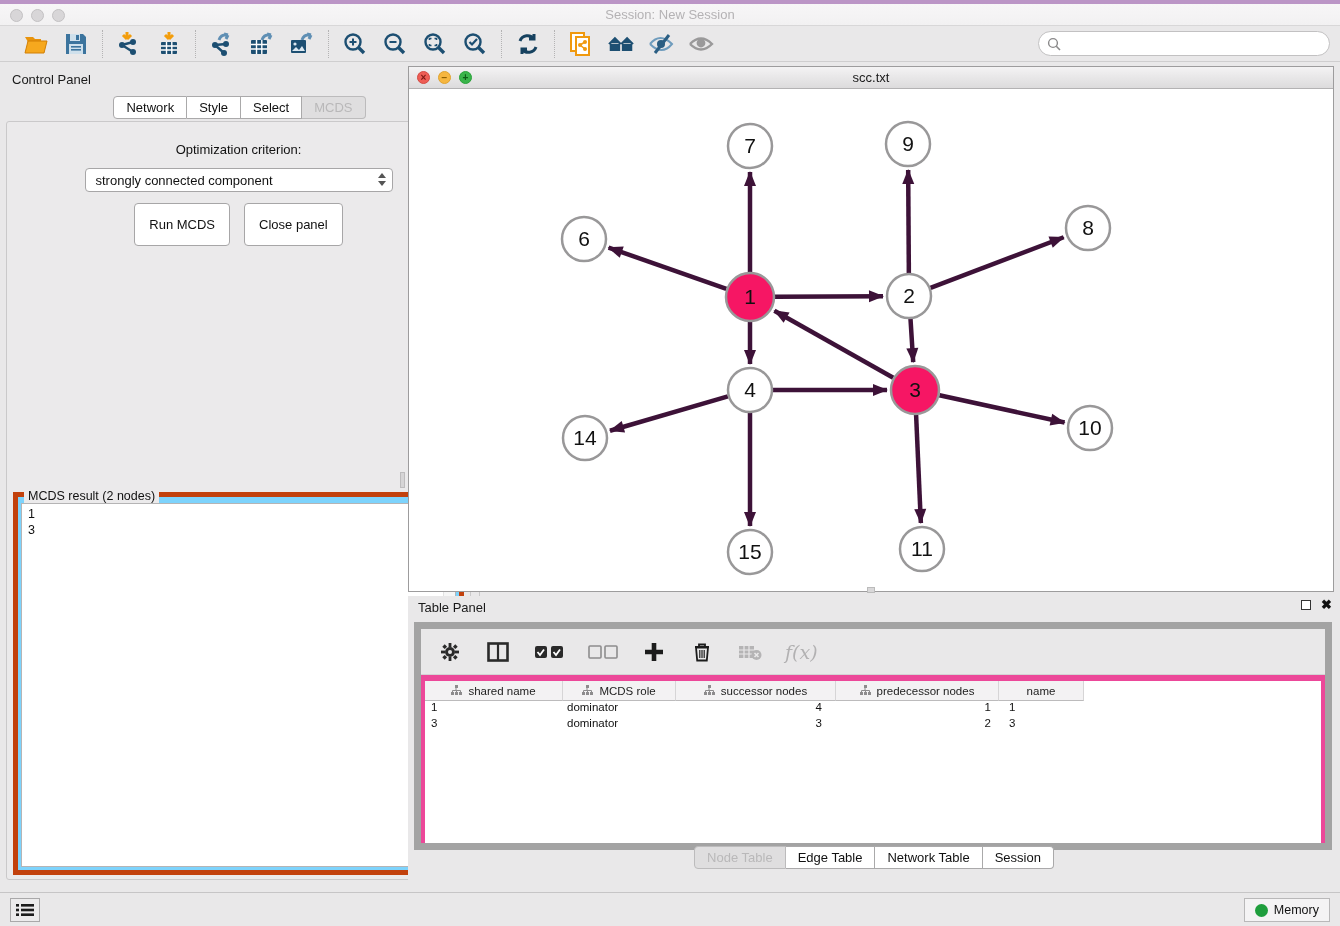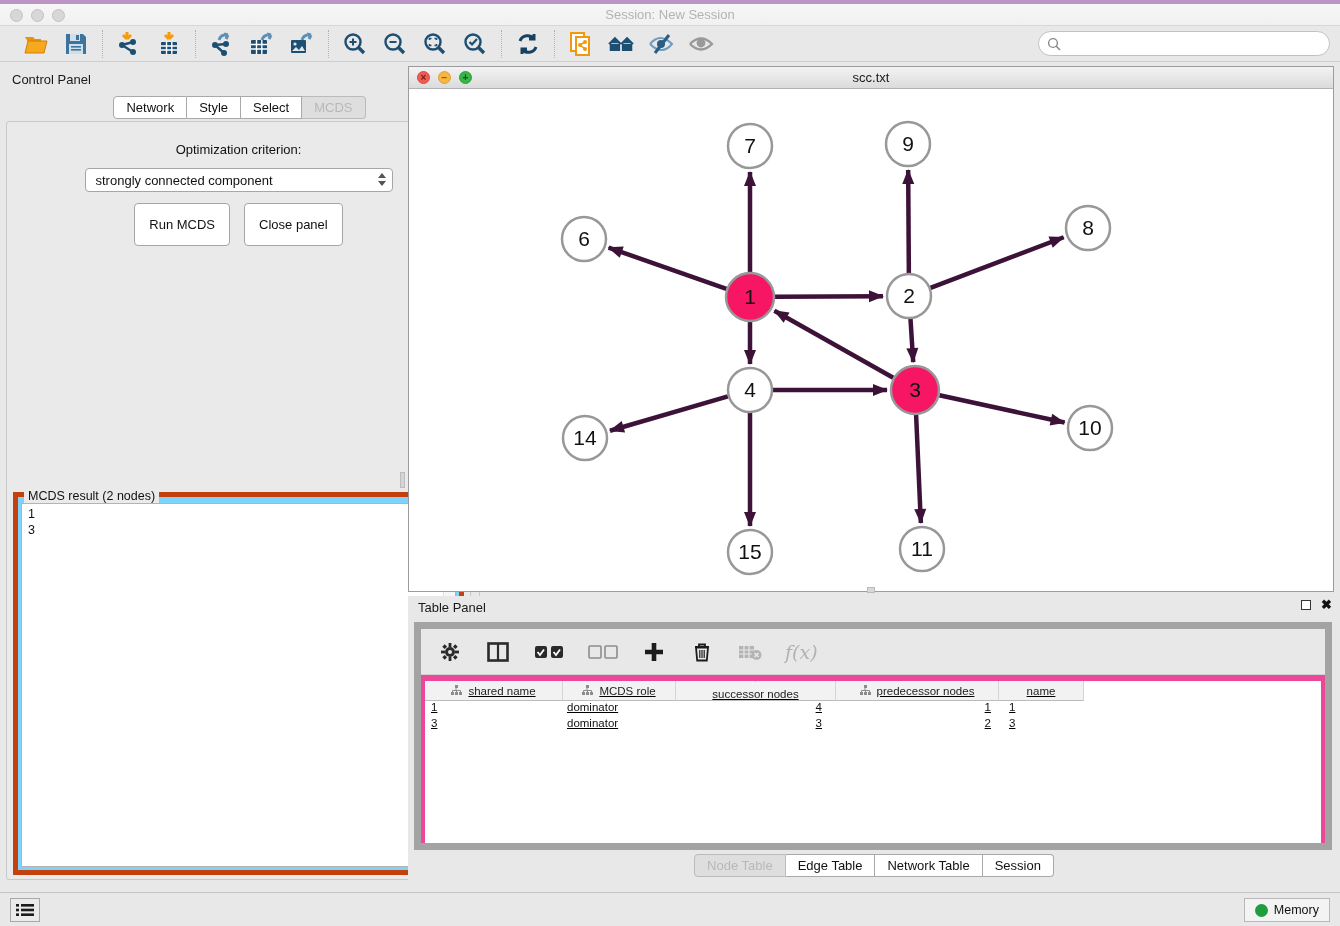--- a/index.html
+++ b/index.html
@@ -64,27 +64,27 @@
   .nf-resize { position:absolute; left:458px; bottom:-2px; width:8px; height:6px; background:#d9d8d9; border:1px solid #bbb; }
 
   
   .table-panel { position:absolute; left:408px; top:596px; width:932px; height:292px; background:#e9e8e9; }
   .tp-header { position:absolute; left:10px; top:4px; font-size:13px; color:#1a1a1a; }
   .tp-inner { position:absolute; left:6px; right:8px; top:26px; height:228px; background:#ec4899; border:7px solid #a3a3a3; }
   .tp-toolbar { position:absolute; left:0; right:0; top:0; height:46px; background:#e9e8e9; border-bottom:1px solid #d4d3d4;
     display:flex; align-items:center; gap:22px; padding-left:16px; }
   .tp-tool { display:flex; align-items:center; justify-content:center; width:26px; height:26px; cursor:pointer; }
   .fx-label { font-family:"DejaVu Serif", serif; font-style:italic; font-size:19px; color:#b2b1b2; }
-  .grid-table { position:absolute; left:4px; right:4px; top:52px; bottom:0; background:#fff; overflow:hidden;text-decoration:underline; }
+  .grid-table { position:absolute; left:4px; right:4px; top:52px; bottom:0; background:#fff; overflow:hidden; }
   .gt-head { display:flex; height:20px; }
   .gt-th { background:#f3f2f3; border-right:1px solid #d6d5d6; border-bottom:1px solid #bcbbbc; display:flex; align-items:center;
     justify-content:center; gap:6px; font-size:11.5px; color:#222; }
   .gt-row { display:flex; height:16px; }
   .gt-td { font-size:11.5px; color:#111; padding-top:1px; }
-  .tp-tabs { position:absolute; left:0; right:0; top:258px; display:flex; justify-content:center; }
+  .tp-tabs { position:absolute; left:0; right:0; top:250px; display:flex; justify-content:center; }
 
   
   .statusbar { position:absolute; left:0; top:892px; width:1340px; height:34px; background:#e9e8e9; border-top:1px solid #c6c5c6;text-decoration:underline; }
   .sb-left-btn { position:absolute; left:10px; top:5px; width:30px; height:24px; background:#eceBec; border:1px solid #a9a8a9; display:flex; align-items:center; justify-content:center; cursor:pointer; }
   .memory-btn { position:absolute; right:10px; top:5px; height:24px; background:#f4f3f4; border:1px solid #b9b8b9; display:flex; align-items:center; gap:6px; padding:0 10px; font-size:12.5px; color:#111; cursor:pointer; }
   .mem-dot { width:13px; height:13px; border-radius:50%; background:#1f9e3d; }
 </style>
 </head>
 <body>
 
@@ -426,21 +426,21 @@
               <g fill="#8d8c8d">
                 <rect x="4" y="0" width="3" height="3"></rect>
                 <rect x="0" y="7" width="3" height="3"></rect>
                 <rect x="4" y="7" width="3" height="3"></rect>
                 <rect x="8" y="7" width="3" height="3"></rect>
                 <path d="M5 3 v2 M1.5 7 v-1.5 h8 V7 M5.5 5 v2" stroke="#8d8c8d" fill="none" stroke-width="1"></path>
               </g>
             </svg>
             <span>MCDS role</span>
           </div>
-          <div class="gt-th" style="width: 160px; flex-direction: column;">
+          <div class="gt-th" style="width: 160px;">
             <svg width="11" height="11" viewBox="0 0 11 11">
               <g fill="#8d8c8d">
                 <rect x="4" y="0" width="3" height="3"></rect>
                 <rect x="0" y="7" width="3" height="3"></rect>
                 <rect x="4" y="7" width="3" height="3"></rect>
                 <rect x="8" y="7" width="3" height="3"></rect>
                 <path d="M5 3 v2 M1.5 7 v-1.5 h8 V7 M5.5 5 v2" stroke="#8d8c8d" fill="none" stroke-width="1"></path>
               </g>
             </svg>
             <span>successor nodes</span>

